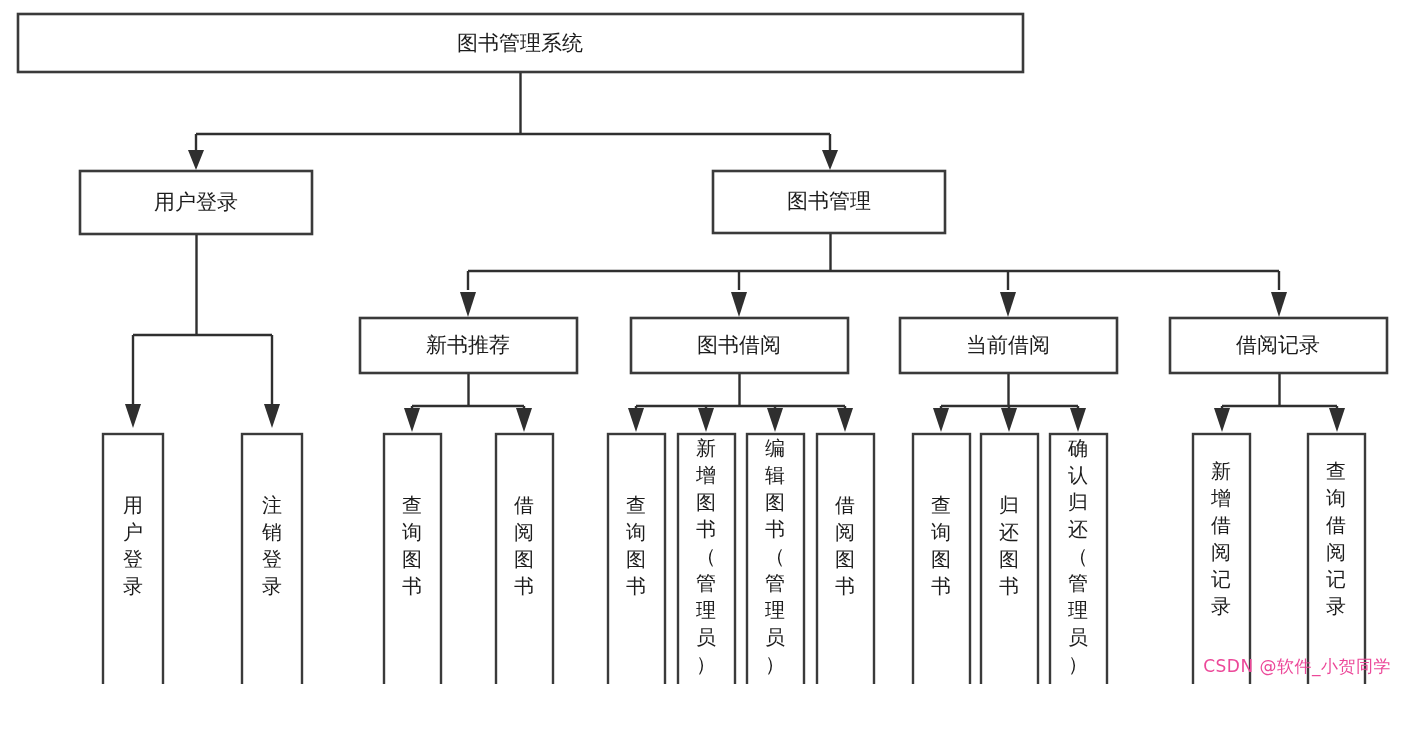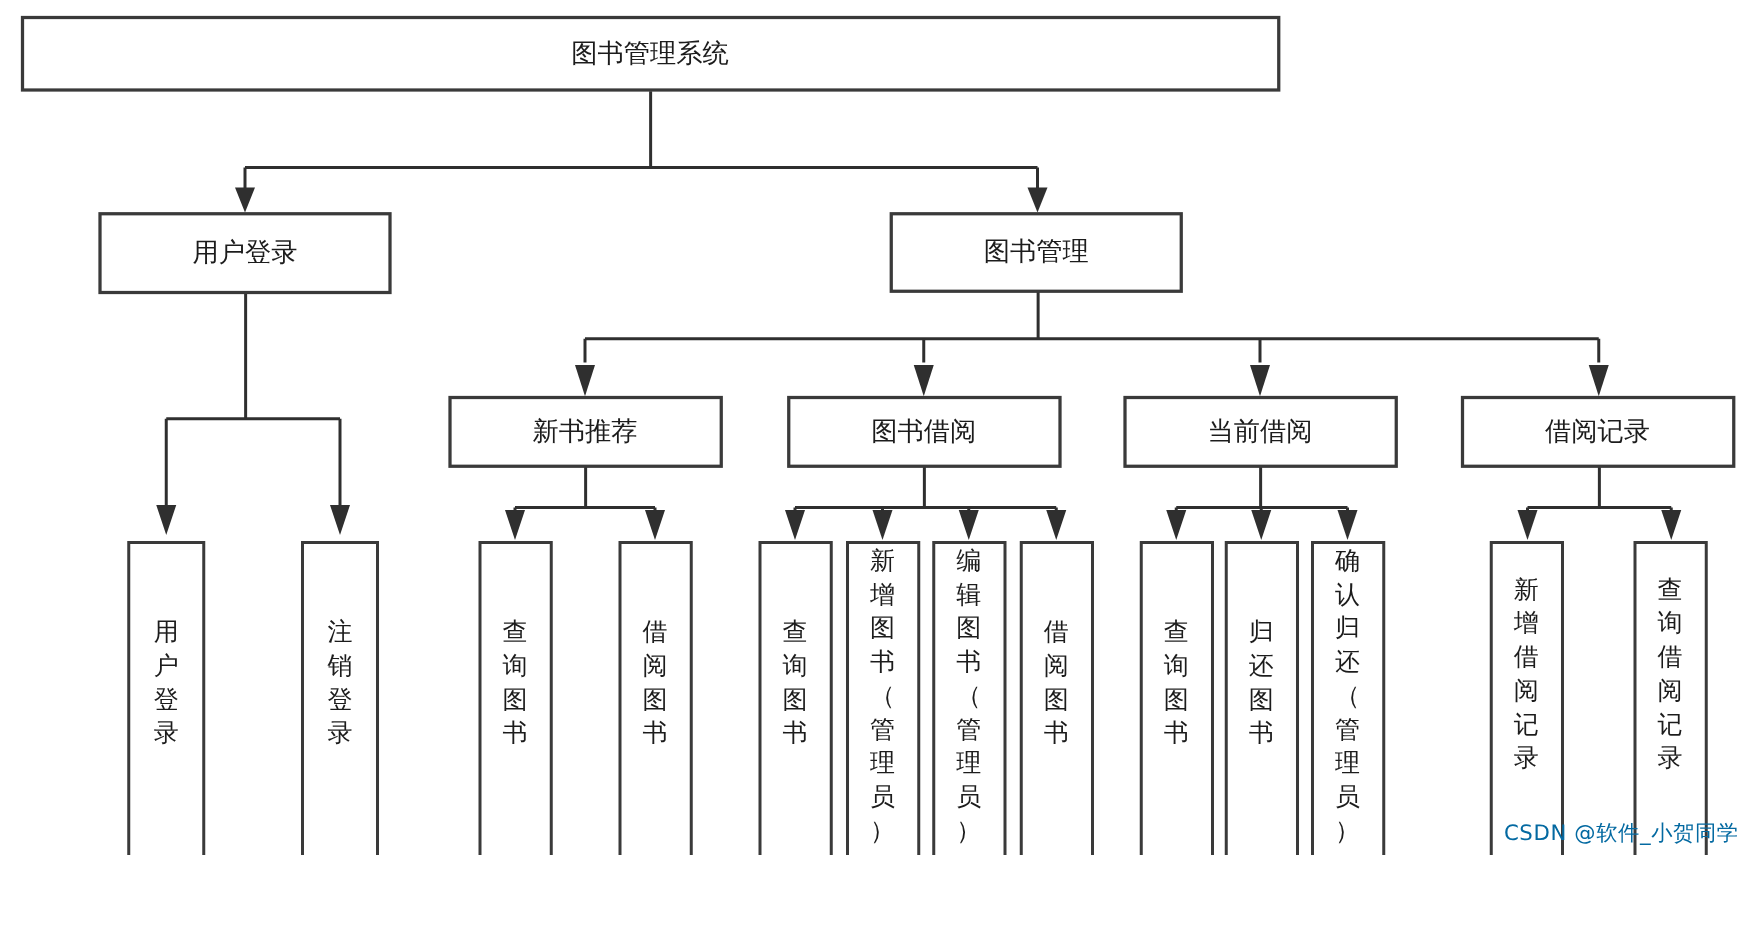--- a/index.html
+++ b/index.html
@@ -58,21 +58,21 @@
     font-size: 20px;
     fill: #1c1c1c;
     text-anchor: middle;
   }
   .watermark {
     position: absolute;
     right: 14px;
     bottom: 6px;
     font-family: "DejaVu Sans", "Liberation Sans", sans-serif;
     font-size: 17px;
-    color: #0369a1;
+    color: #ec4899;
     letter-spacing: 0.5px;
     white-space: nowrap;
     user-select: none;
   }
 </style>
 </head>
 <body>
 
 <div id="diagram-root">
 

